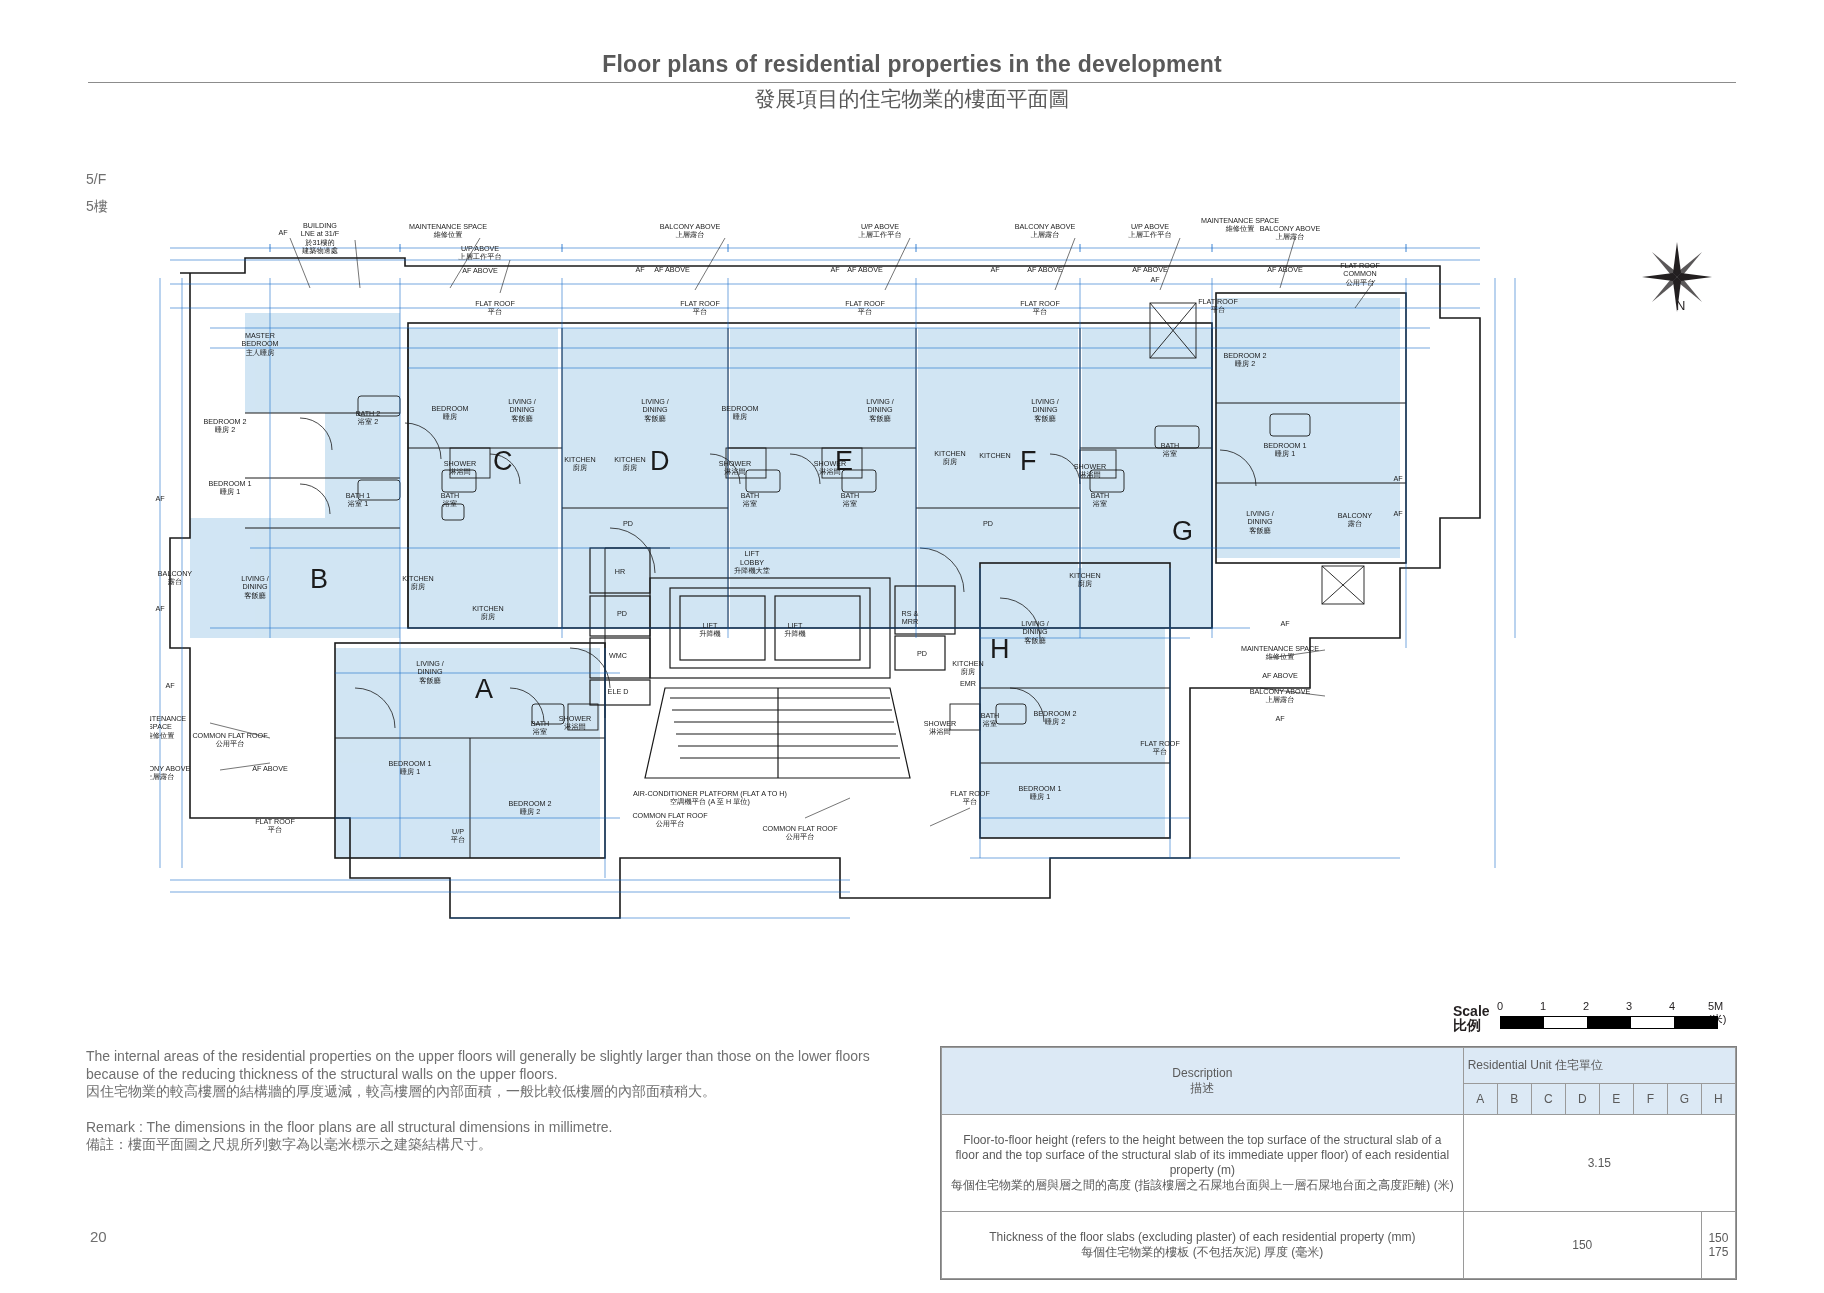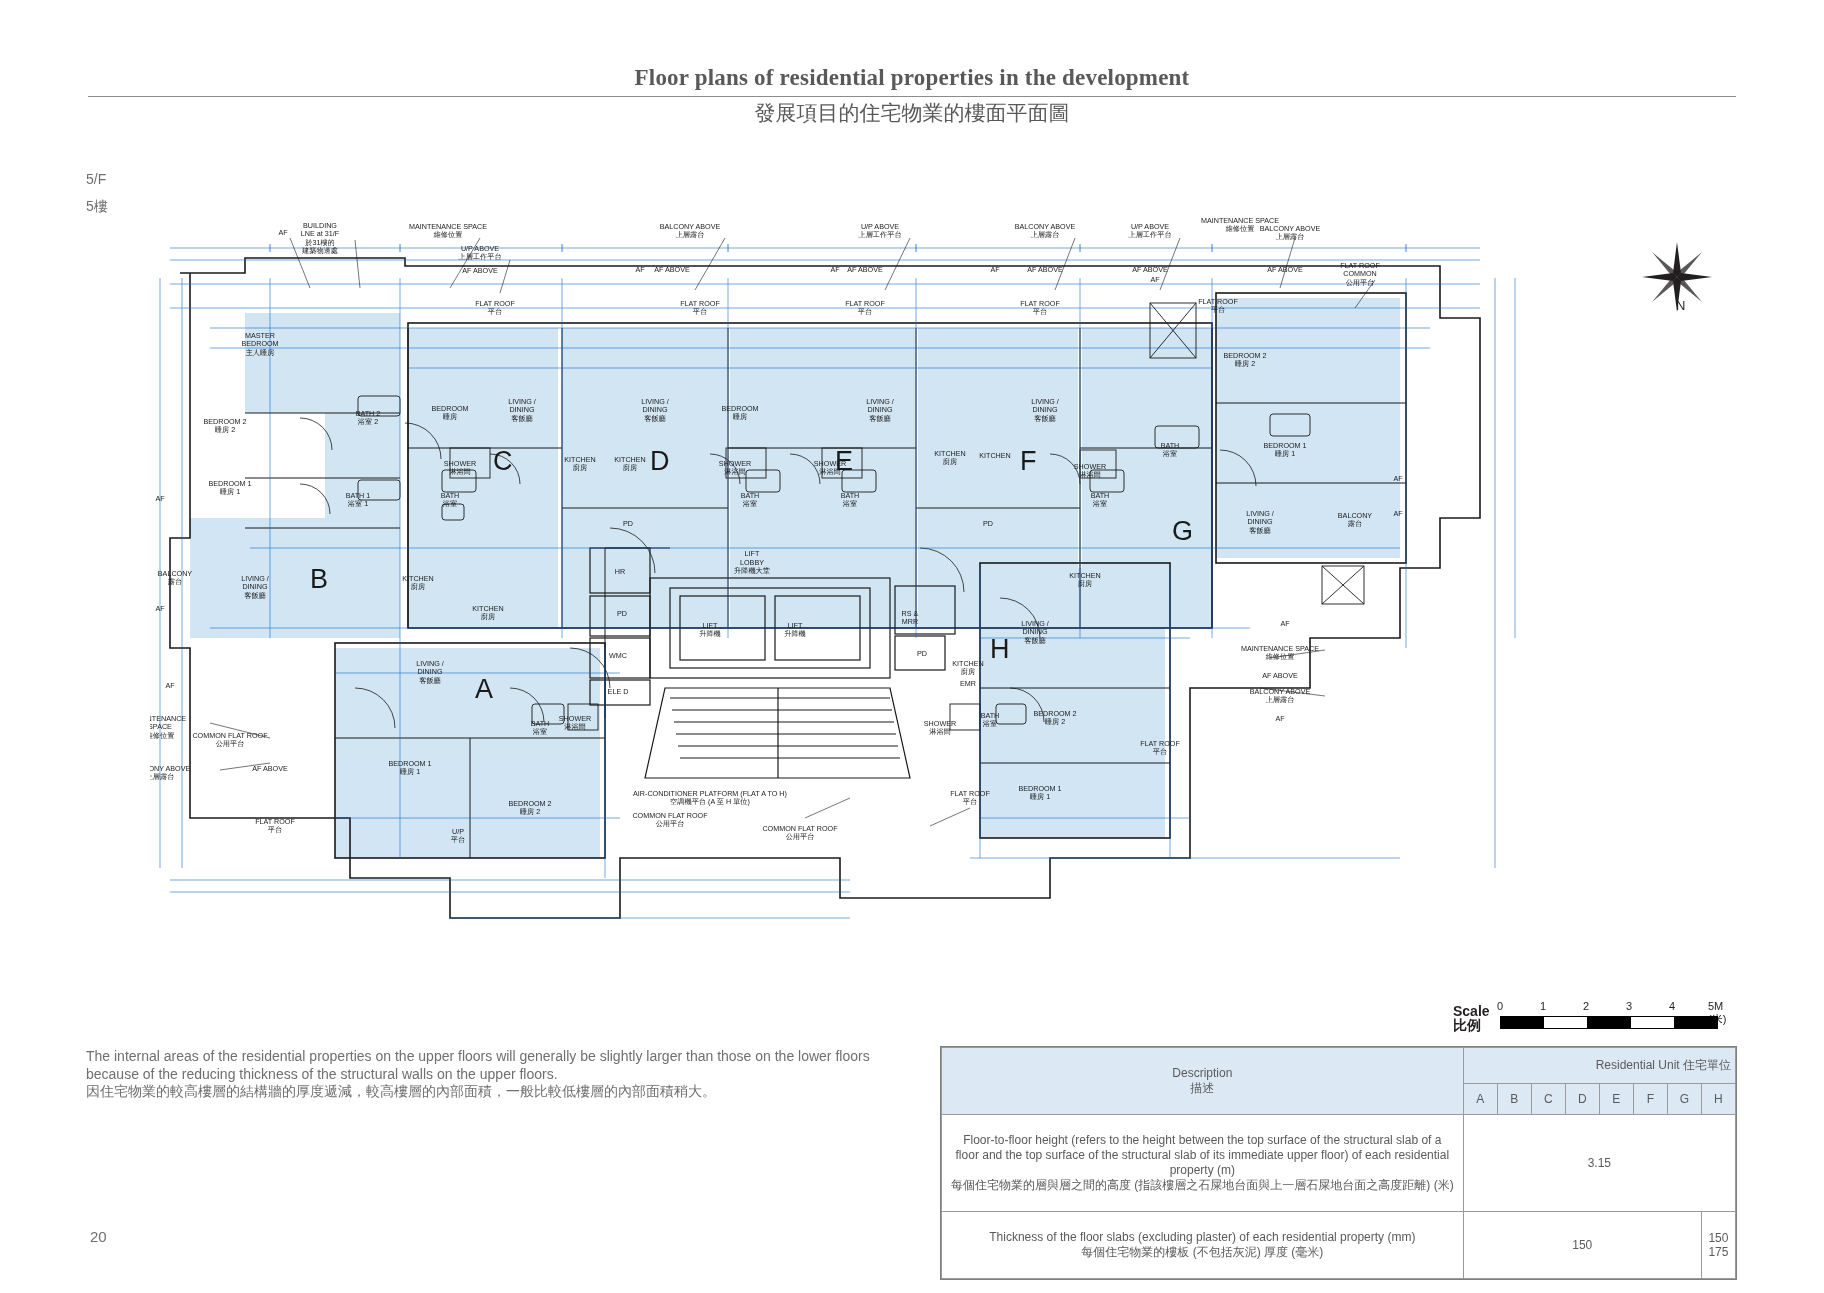--- a/index.html
+++ b/index.html
@@ -12,24 +12,23 @@
     height: 1293px;
     position: relative;
     font-family: "Liberation Sans", sans-serif;
     color: #231f20;
     overflow: hidden;
   }
   
   .header {
     position: absolute;
     left: 88px;
-    top: 64px;
+    top: 50px;
     width: 1648px;
     text-align: center;
-    font-family: Liberation Serif, serif;
   }
   .header .title-en {
     font-size: 23px;
     font-weight: bold;
     color: #595959;
     letter-spacing: 0.2px;
     line-height: 28px;
   }
   .header .rule {
     border-top: 1px solid #8c8c8c;
@@ -153,21 +152,21 @@
     table-layout: fixed;
   }
   table.spec td, table.spec th {
     border: 1px solid #9a9a9a;
     padding: 3px 4px;
     vertical-align: middle;
     font-weight: normal;
   }
   table.spec .hdr { background: #dce9f5; text-align: center; }
   table.spec .desc-cell { text-align: center; line-height: 15px; padding: 18px 8px; }
-  table.spec .unit-hdr { text-align: right; font-size: 12px; }
+  table.spec .unit-hdr { text-align: left; font-size: 12px; }
   table.spec .ucol { width: 28px; text-align: center; }
   table.spec .val { text-align: center; margin-top: 40px; }
   .two-line { line-height: 14px; }
 </style>
 </head>
 <body>
 
 <div class="header">
   <div class="title-en">Floor plans of residential properties in the development</div>
   <div class="rule"></div>
@@ -216,20 +215,24 @@
       <i class="dark"></i>
       <i class="light"></i>
       <i class="dark"></i>
   </div>
 </div>
 
 <div class="notes">
   <div class="note-block">
     <div>The internal areas of the residential properties on the upper floors will generally be slightly larger than those on the lower floors because of the reducing thickness of the structural walls on the upper floors.</div>
     <div class="note-zh">因住宅物業的較高樓層的結構牆的厚度遞減，較高樓層的內部面積，一般比較低樓層的內部面積稍大。</div>
+  </div>
+  <div class="remark">
+    <div>Remark : The dimensions in the floor plans are all structural dimensions in millimetre.</div>
+    <div>備註：樓面平面圖之尺規所列數字為以毫米標示之建築結構尺寸。</div>
   </div>
 </div>
 
 <div class="table-wrap">
   <table class="spec">
     <colgroup>
       <col style="width:521px">
       <col span="8" style="width:34px">
     </colgroup>
     <tbody>

